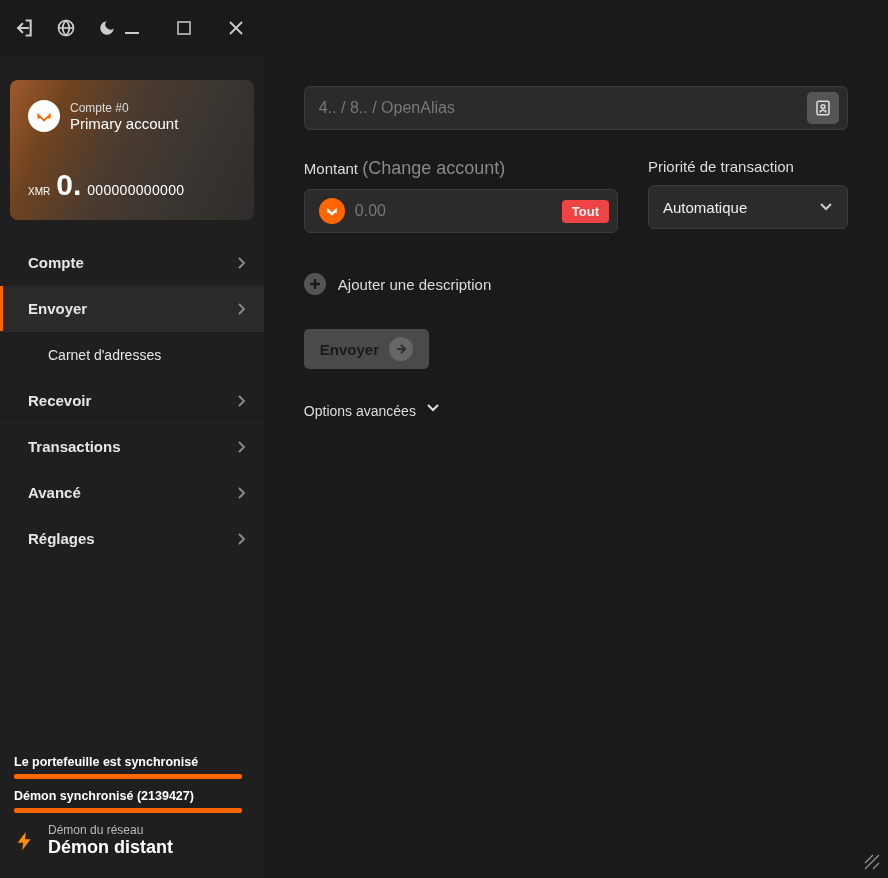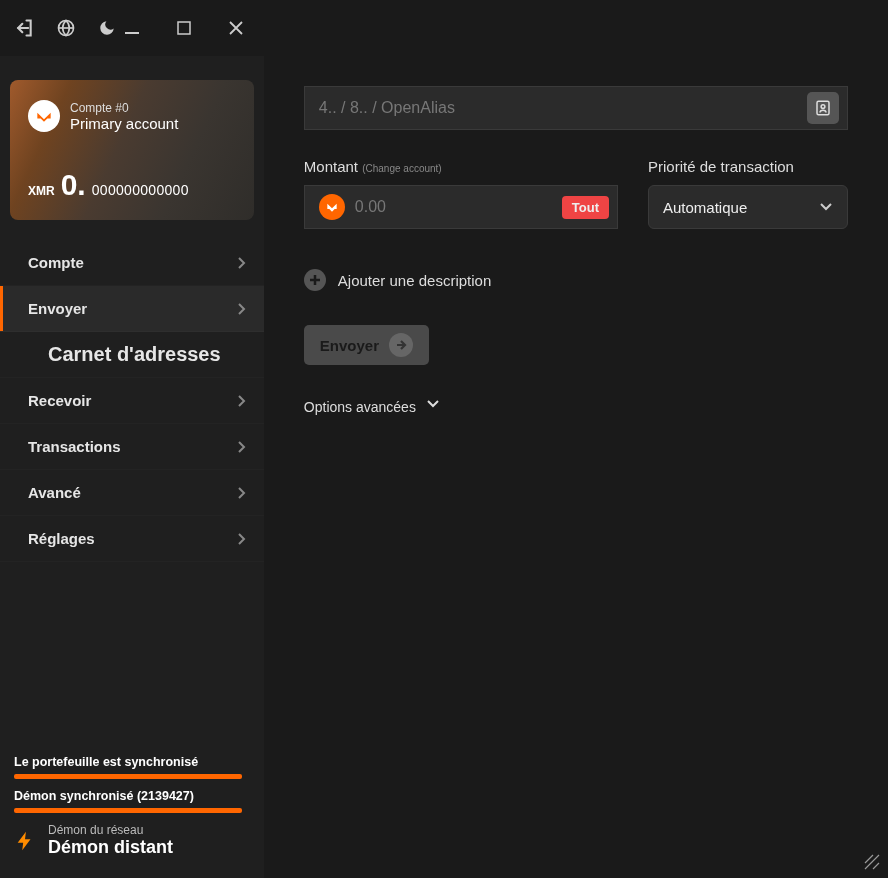--- a/index.html
+++ b/index.html
@@ -58,21 +58,21 @@
 .card-logo {
   width: 32px; height: 32px; border-radius: 50%;
   background: #fff;
   display: flex; align-items: center; justify-content: center;
   font-weight: 800; color: #ff6600; font-size: 18px;
 }
 .card-labels { display: flex; flex-direction: column; }
 .card-sub { font-size: 12px; color: #ddd; }
 .card-acc { font-size: 15px; color: #fff; font-weight: 400; }
 .card-balance { position: absolute; bottom: 18px; left: 18px; display:flex; align-items: baseline; gap:6px; }
-.card-currency { font-size: 12px; color: #fff; font-weight: 700; }
+.card-currency { font-size: 10px; color: #fff; font-weight: 400; }
 .card-amount { font-size: 30px; color: #fff; font-weight: 700; }
 .card-dec { font-size: 14px; color: #fff; font-weight: 500; letter-spacing: 0.3px; }
 
 
 .nav { margin-top: 10px; }
 .nav-item {
   height: 46px;
   display: flex;
   align-items: center;
   padding: 0 18px 0 28px;
@@ -83,44 +83,44 @@
   border-bottom: 1px solid rgba(255,255,255,0.02);
 }
 .nav-item.active {
   background: #2a2a2a;
 }
 .nav-item.active::before {
   content: '';
   position: absolute; left: 0; top: 0; bottom: 0; width: 3px;
   background: #ff6600;
 }
-.nav-item.sub { padding-left: 48px; font-size: 20px; font-weight: 700; }
+.nav-item.sub { padding-left: 48px; font-size: 14px; font-weight: 400; }
 .nav-chevron { margin-left: auto; color: #888; }
 
 
 .status-block {
   position: absolute; bottom: 0; left: 0; right: 8px;
   padding: 12px 14px 20px 14px;
 }
 .status-line { margin-bottom: 10px; }
 .status-label { font-size: 12.5px; color: #fff; font-weight: 600; margin-bottom: 5px; }
 .progress { height: 5px; background: #333; border-radius: 2px; overflow: hidden; }
 .progress-fill { height: 100%; background: #ff6600; width: 100%; }
 .net-row { display: flex; align-items: center; gap: 12px; margin-top: 10px; }
 .net-icon { color: #ff8c00; font-size: 24px; }
 .net-labels .net-sub { font-size: 12px; color: #bbb; }
 .net-labels .net-main { font-size: 18px; color: #fff; font-weight: 600; }
 
 
 .form-label { font-size: 15px; color: #ddd; margin-bottom: 10px; display:block; }
-.form-label .hint { color: #888; font-size: 10px; font-weight: 400; }
+.form-label .hint { color: #888; font-size: 18px; font-weight: 400; }
 .field-wrap {
   background: #2b2b2b;
   border: 1px solid #3a3a3a;
-  border-radius: 0;
+  border-radius: 6px;
   display: flex;
   align-items: center;
   height: 44px;
   padding: 0 8px 0 14px;
 }
 .field-wrap input {
   background: transparent; border: none; outline: none;
   color: #ddd; font-size: 16px; flex: 1;
 }
 .field-wrap input::placeholder { color: #777; }

